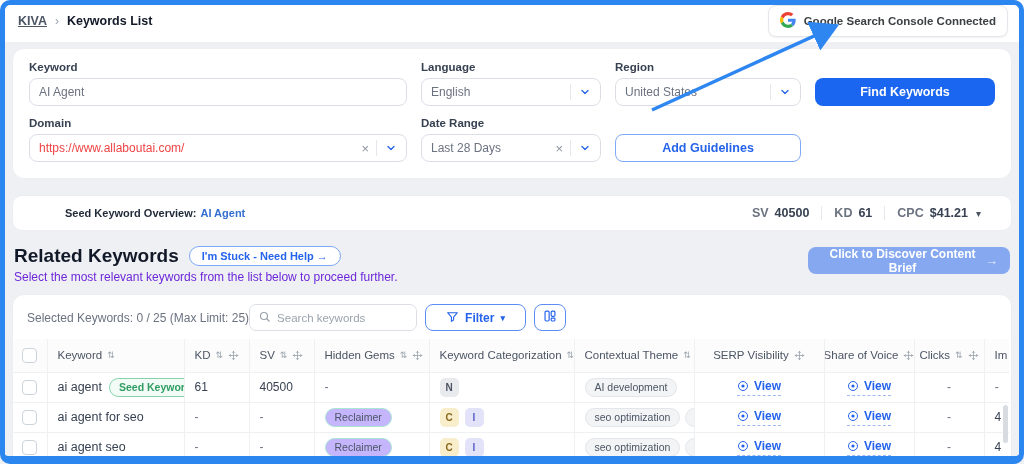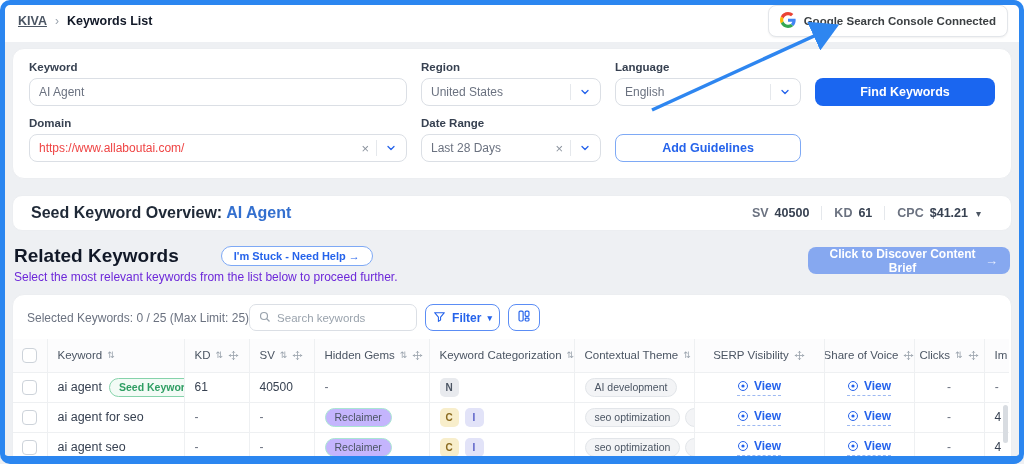--- a/index.html
+++ b/index.html
@@ -39,55 +39,55 @@
   .ctrl-chev { padding:0 0 0 8px; display:flex; align-items:center; cursor:pointer; }
   .select { justify-content:space-between; cursor:pointer; }
   .btn-primary { height:28px; background:#1a66f0; color:#fff; border:0; border-radius:8px;
     font-size:12.5px; font-weight:700; width:100%; align-self:end; cursor:pointer; }
   .btn-outline { height:28px; background:#fff; color:#2563eb; border:1px solid #7ea9f5;
     border-radius:8px; font-size:12.5px; font-weight:700; width:100%; cursor:pointer;margin-top:12px; }
 
   
   .seed-bar { margin-top:16px; background:#fff; border:1px solid #eceef1; border-radius:10px;
     height:36px; display:flex; align-items:center; justify-content:space-between; padding:0 18px; }
-  .seed-left { font-size:16px; font-weight:700; color:#1f2937; }
+  .seed-left { font-size:11px; font-weight:700; color:#1f2937;margin-left:34px; }
   .seed-kw { color:#3470cf; font-weight:600; margin-left:4px; }
   .seed-stats { display:flex; align-items:center; font-size:12.5px; cursor:pointer; }
   .stat { display:flex; gap:6px; padding:0 12px; align-items:center; }
   .stat + .stat { border-left:1px solid #e5e8ec; }
   .stat .lb { color:#6b7280; font-weight:600; }
   .stat .vl { color:#374151; font-weight:700; }
   .caret { color:#4b5563; font-size:10px; margin-left:2px; }
 
   
   .related { position:relative; margin-top:14px; padding:0 2px; }
   .rel-row { display:flex; align-items:center; gap:10px; }
   .rel-title { font-size:19px; font-weight:700; color:#111827; }
   .help-pill { border:1px solid #7ea9f5; color:#2563eb; background:#fff; border-radius:999px;
-    font-size:11px; font-weight:600; padding:3px 12px; cursor:pointer;margin-left:32px; }
+    font-size:11px; font-weight:600; padding:3px 12px; cursor:pointer; }
   .rel-sub { font-size:12px; color:#6d28d9; margin-top:3px; }
   .cta-btn { position:absolute; right:2px; top:2px; width:202px; height:27px;
     background:#86a8f0; color:#fff; border:0; border-radius:8px; font-size:12px;
     font-weight:700; display:flex; align-items:center; justify-content:space-between;
     padding:0 12px; cursor:pointer; }
   .cta-btn .arr { color:#e8eeff; font-size:13px; font-weight:400; }
 
   
   .table-card { margin-top:10px; background:#fff; border:1px solid #eceef1;
     border-radius:12px 12px 0 0; position:relative; height:186px; overflow:hidden; }
   .toolbar { display:flex; align-items:center; justify-content:flex-start;
     padding:9px 14px 8px; }
   .sel-text { font-size:12px; color:#6b7280; }
   .tools { display:flex; align-items:center; gap:8px; }
   .search-box { display:flex; align-items:center; gap:6px; border:1px solid #dbdfe5;
     border-radius:7px; height:27px; width:168px; padding:0 9px; }
   .search-box input { border:0; outline:0; font-size:11.5px; width:100%; color:#374151; }
   .search-box input::placeholder { color:#9aa3ad; }
   .filter-btn { display:flex; align-items:center; gap:6px; border:1.5px solid #5b8df5;
-    color:#2563eb; background:#fff; border-radius:8px; height:27px; padding:0 7px;
+    color:#2563eb; background:#fff; border-radius:8px; height:27px; padding:0 20px;
     font-size:12px; font-weight:700; cursor:pointer; }
   .cols-btn { display:flex; align-items:center; justify-content:center; border:1.5px solid #5b8df5;
     background:#fff; border-radius:8px; height:27px; width:32px; cursor:pointer; }
 
   table { border-collapse:collapse; table-layout:fixed; width:996px; font-size:12px; }
   col.c0{width:34px} col.c1{width:137px} col.c2{width:65px} col.c3{width:65px}
   col.c4{width:115px} col.c5{width:145px} col.c6{width:120px} col.c7{width:130px}
   col.c8{width:90px} col.c9{width:70px} col.c10{width:25px}
   th, td { border:1px solid #eef0f2; border-top:0; padding:0 10px; white-space:nowrap;
     overflow:hidden; }
@@ -146,37 +146,37 @@
 
   <div class="form-card">
     <div class="form-grid">
       <div class="field">
         <label>Keyword</label>
         <div class="control">
           <input readonly="" value="AI Agent" style="">
         </div>
       </div>
       <div class="field">
-        <label>Region</label>
+        <label>Language</label>
         <div class="control select">
-          <span>United States</span>
+          <span>English</span>
           <span style="display:flex;align-items:center">
             <span class="ctrl-div"></span>
             <span class="ctrl-chev">
                 <svg width="12" height="12" viewBox="0 0 24 24" fill="none" stroke="#2563eb" stroke-width="2.6" stroke-linecap="round" stroke-linejoin="round">
                   <path d="M6 9l6 6 6-6"></path>
                 </svg>
               </span>
           </span>
         </div>
       </div>
       <div class="field">
-        <label>Language</label>
+        <label>Region</label>
         <div class="control select">
-          <span>English</span>
+          <span>United States</span>
           <span style="display:flex;align-items:center">
             <span class="ctrl-div"></span>
             <span class="ctrl-chev">
                 <svg width="12" height="12" viewBox="0 0 24 24" fill="none" stroke="#2563eb" stroke-width="2.6" stroke-linecap="round" stroke-linejoin="round">
                   <path d="M6 9l6 6 6-6"></path>
                 </svg>
               </span>
           </span>
         </div>
       </div>

